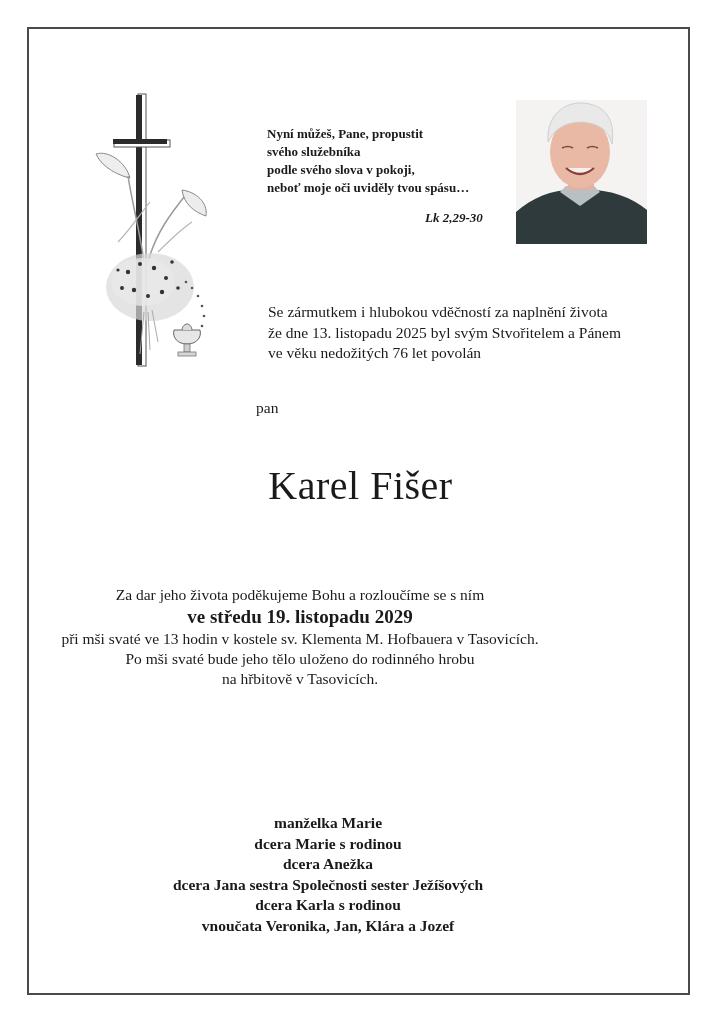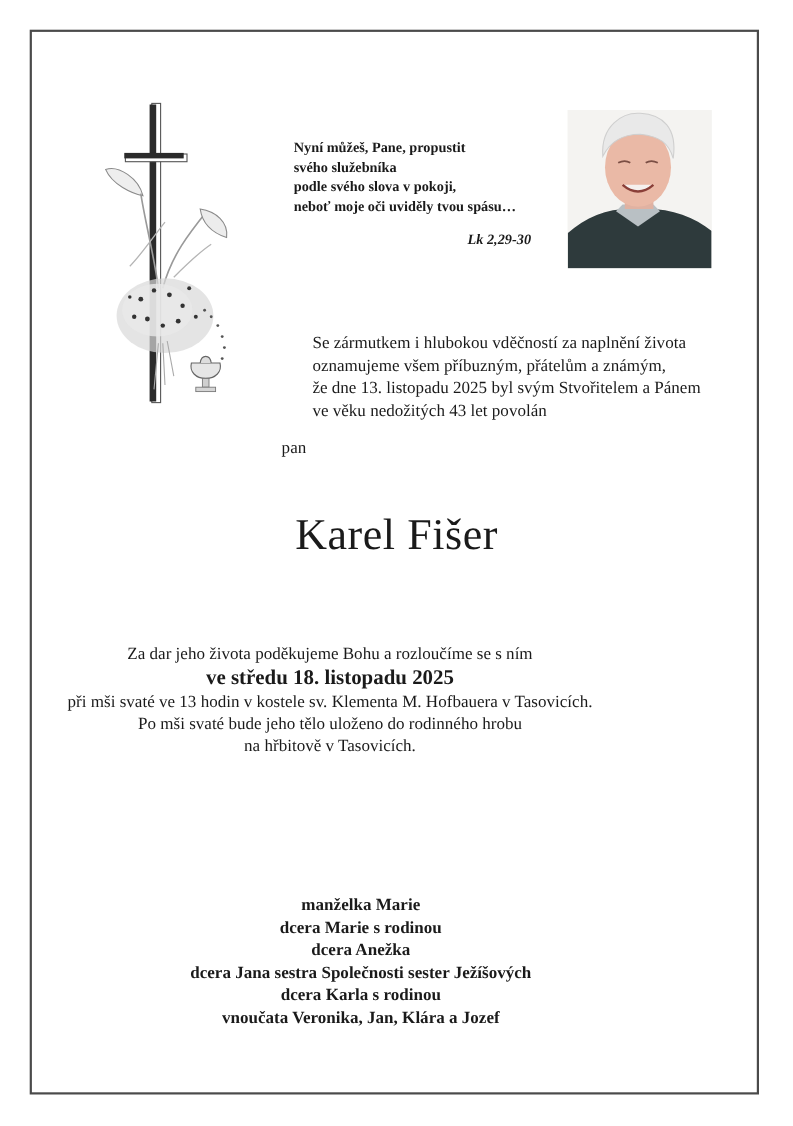--- a/index.html
+++ b/index.html
@@ -7,21 +7,21 @@
          font-family:"Liberation Serif", "DejaVu Serif", serif; color:#1a1a1a; }
   .frame { position:absolute; left:27px; top:27px; width:663px; height:968px;
            border:2px solid #4a4a4a; box-sizing:border-box; }
   .abs { position:absolute; }
   .verse { left:267px; top:125px; font-weight:bold; font-size:13px; line-height:18px; }
   .verse div { white-space:nowrap; }
   .verse-ref { left:425px; top:210px; font-style:italic; font-weight:bold; font-size:13px; }
   .photo { left:516px; top:100px; width:131px; height:144px; overflow:hidden; background:#f2f2f0; }
   .cross-art { left:88px; top:92px; width:140px; height:280px; }
   .announce { left:268px; top:302px; font-size:15.5px; line-height:20.5px; }
-  .announce div { white-space:nowrap;margin-left:16px; }
+  .announce div { white-space:nowrap; }
   .pan { left:256px; top:399px; font-size:15.5px; }
   .name { left:0; width:721px; top:462px; text-align:center; font-weight:normal; font-size:40px; letter-spacing:0.5px; }
   .funeral { left:0; width:600px; top:585px; text-align:center; font-size:15.5px; line-height:20px; }
   .funeral .date { font-weight:bold; font-size:19px; line-height:24px; }
   .mourners { left:0; width:656px; top:813px; text-align:center; font-weight:bold; font-size:15.5px; line-height:20.6px; }
 </style>
 </head>
 <body>
 
 <div class="frame"></div>
@@ -99,31 +99,30 @@
 
     <path d="M46 48 Q52 45 57 48" stroke="#7a4e44" stroke-width="1.6" fill="none"></path>
     <path d="M71 48 Q76 45 82 48" stroke="#7a4e44" stroke-width="1.6" fill="none"></path>
 
     <path d="M50 68 Q64 80 78 68" stroke="#8a3f38" stroke-width="2.2" fill="#f5f0ee"></path>
   </svg>
 </div>
 
 <div class="abs announce">
   <div>Se zármutkem i hlubokou vděčností za naplnění života</div>
-  <div>oznamujeme všem příbuzným, přátelům a  známým,</div>
   <div>že dne 13. listopadu 2025 byl svým Stvořitelem a Pánem</div>
-  <div>ve věku nedožitých 43 let povolán</div>
+  <div>ve věku nedožitých 76 let povolán</div>
 </div>
 <div class="abs pan">pan</div>
 
 <div class="abs name">Karel Fišer</div>
 
 <div class="abs funeral">
   <div>Za dar jeho života poděkujeme Bohu a rozloučíme se s ním</div>
-  <div class="date">ve středu 18. listopadu 2025</div>
+  <div class="date">ve středu 19. listopadu 2029</div>
   <div>při mši svaté ve 13 hodin v kostele sv. Klementa M. Hofbauera v Tasovicích.</div>
   <div>Po mši svaté bude jeho tělo uloženo do rodinného hrobu</div>
   <div>na hřbitově v Tasovicích.</div>
 </div>
 
 <div class="abs mourners">
   <div>manželka Marie</div>
   <div>dcera Marie s rodinou</div>
   <div>dcera Anežka</div>
   <div>dcera Jana sestra Společnosti sester Ježíšových</div>

